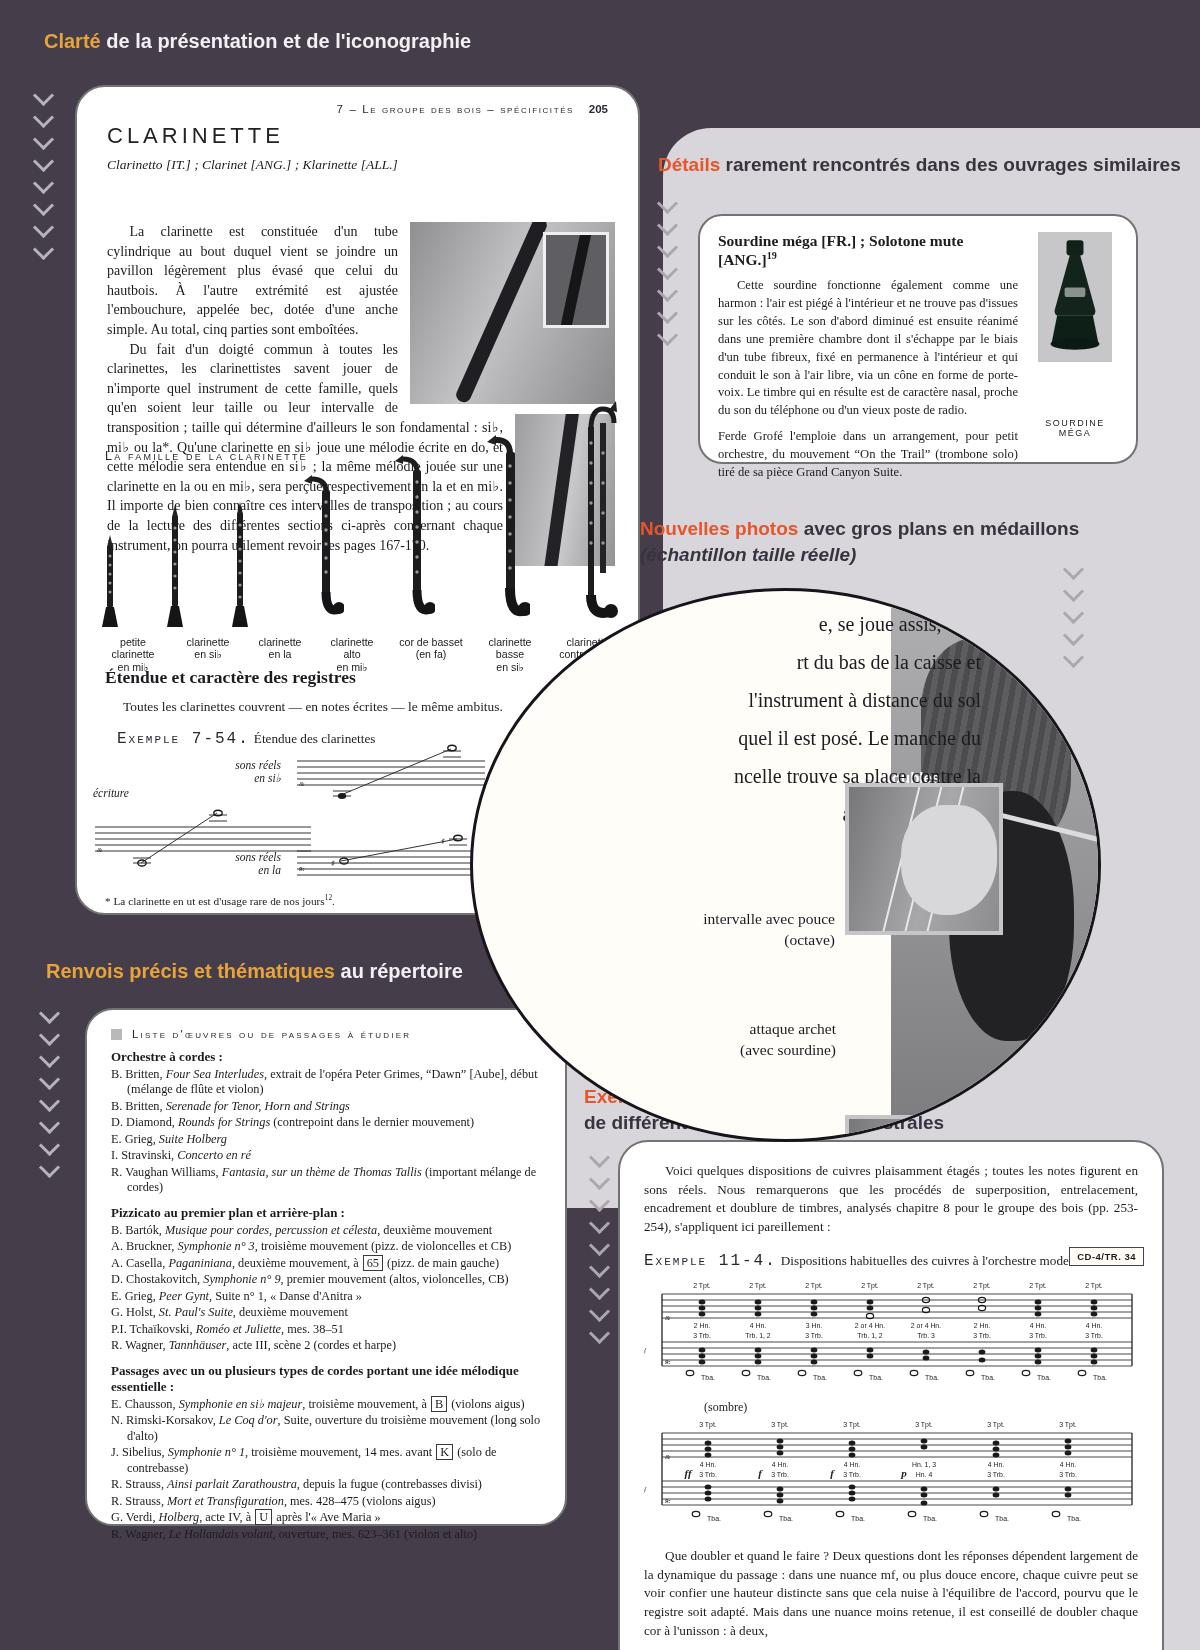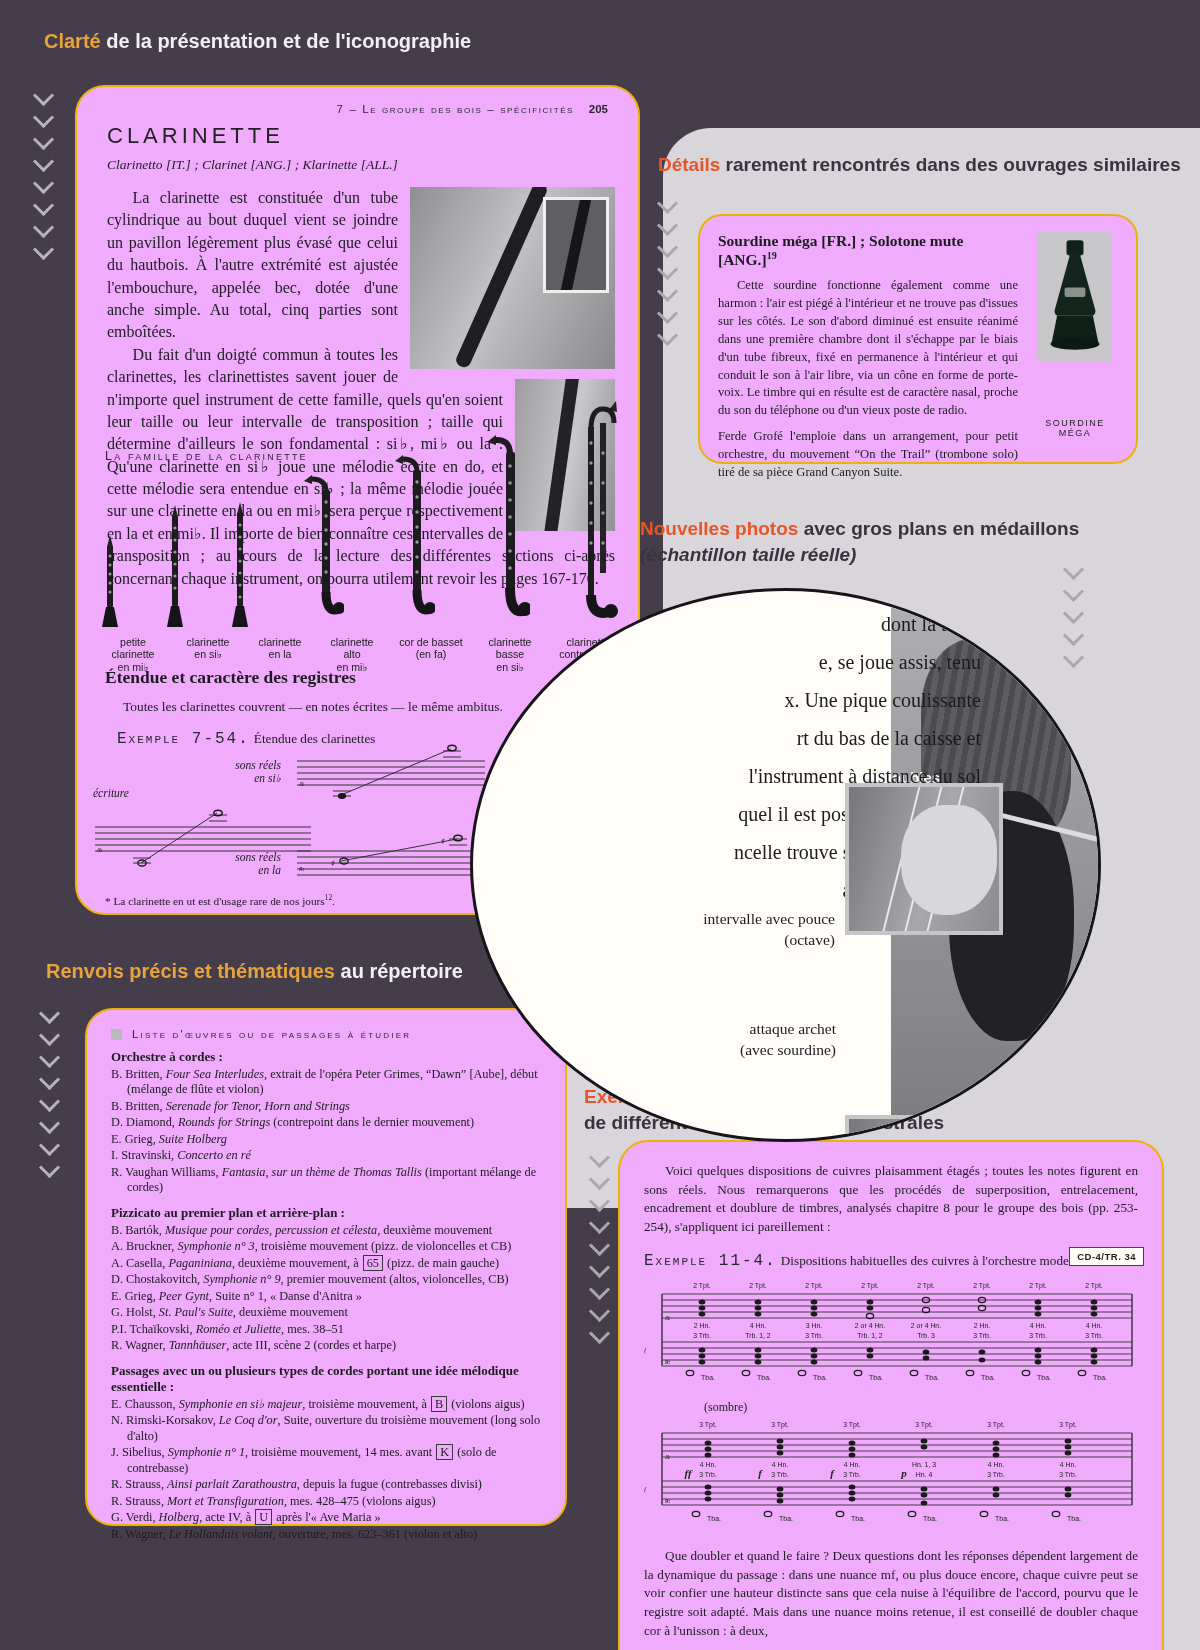--- a/index.html
+++ b/index.html
@@ -1,35 +1,35 @@
 <!DOCTYPE html>
 <html><head>
 <meta charset="utf-8">
 <style>
   html,body{margin:0;padding:0;background:#2c2630;}
   #root{position:relative;width:1200px;height:1650px;overflow:hidden;background:#453d49;font-family:"Liberation Serif",serif;color:#1d1b20;}
   .abs{position:absolute;}
   .panel{background:#d8d6db;}
-  .bx{background:#f0abfc;border:2px solid #eab308;border-radius:26px;box-sizing:border-box;}
+  .bx{background:#ffffff;border:2px solid #737373;border-radius:26px;box-sizing:border-box;}
   .just{text-align:justify;}
   .prel{white-space:pre-line;}
   
   .hd{font-family:"Liberation Sans",sans-serif;font-weight:bold;font-size:20px;}
   .hd .ac{color:#e7a43c;} .hd .rs{color:#f2f0f4;}
   .hl{font-family:"Liberation Sans",sans-serif;font-weight:bold;font-size:19px;}
   .hl .ac{color:#e7552a;} .hl .rs{color:#38333e;}
   
   .chevcol{display:flex;flex-direction:column;align-items:center;gap:7px;}
   .chev{width:12px;height:12px;border-right:3.5px solid #aaa7b0;border-bottom:3.5px solid #aaa7b0;transform:rotate(45deg);}
   .chev.on-dark{border-color:#b7b3bd;}
   
   .runhead{font-family:"Liberation Sans",sans-serif;font-size:11.5px;letter-spacing:1.6px;color:#2a2730;font-variant:small-caps;}
   .pgtitle{font-family:"Liberation Sans",sans-serif;font-size:22px;letter-spacing:4px;color:#222;}
   .langline{font-style:italic;font-size:13.5px;}
-  .bodytxt{font-size:16px;line-height:1.40;}
+  .bodytxt{font-size:14px;line-height:1.40;margin-top:35px;}
   .bodytxt p{margin:0;text-indent:1.6em;}
   .photo1{float:right;width:205px;height:182px;margin:0 0 6px 12px;background:linear-gradient(115deg,#8f8f92 0%,#c3c3c5 45%,#8a8a8d 100%);position:relative;overflow:hidden;}
   .photo1 .rod{position:absolute;left:84px;top:-12px;width:15px;height:200px;background:#1f1f23;border-radius:7px;transform:rotate(24deg);}
   .photo1 .inset{position:absolute;right:6px;top:10px;width:66px;height:96px;background:#5f5f63;border:3px solid #efefef;}
   .photo1 .inset .rod{left:24px;top:-8px;width:11px;height:110px;transform:rotate(12deg);background:#161619;}
   .photo2{float:right;clear:right;width:100px;height:152px;margin:4px 0 6px 12px;background:linear-gradient(100deg,#9d9da0,#c8c8ca 55%,#929295);position:relative;overflow:hidden;}
   .photo2 .rod{position:absolute;left:40px;top:-8px;width:13px;height:170px;background:#232327;border-radius:6px;transform:rotate(8deg);}
   .famhead{font-family:"Liberation Sans",sans-serif;font-size:12.5px;letter-spacing:2.2px;color:#2a2730;font-variant:small-caps;}
   .famrow{display:flex;justify-content:space-between;align-items:flex-end;width:530px;height:232px;}
   .famitem{display:flex;flex-direction:column;align-items:center;justify-content:flex-end;}
@@ -644,23 +644,21 @@
   <div class="abs oval">
     <div class="abs cellophoto" style="left:418px;top:0;width:210px;height:548px;">
       <div class="abs" style="left:80px;top:6px;width:52px;height:52px;border-radius:50%;background:#8f8f92;"></div>
       <div class="abs" style="left:30px;top:48px;width:150px;height:210px;border-radius:34%;background:repeating-linear-gradient(100deg,#4c4c4f 0 6px,#5d5d60 6px 12px);"></div>
       <div class="abs" style="left:58px;top:200px;width:125px;height:250px;border-radius:48% 48% 46% 46%;background:#222225;"></div>
       <div class="abs" style="left:-30px;top:218px;width:250px;height:5px;background:#dcdcde;transform:rotate(14deg);"></div>
     </div>
     <div class="abs dbl-label prel" style="left:408px;top:178px;">Doubles
 cordes</div>
     <div class="abs oval-lines" style="left:36px;top:14px;width:472px;">
-      <div>dont la taille</div>
       <div>e, se joue assis, tenu</div>
-      <div>x. Une pique coulissante</div>
       <div>rt du bas de la caisse et</div>
       <div>l'instrument à distance du sol</div>
       <div>quel il est posé. Le manche du</div>
       <div>ncelle trouve sa place contre la</div>
       <div>avant de l'épaule.</div>
     </div>
     <div class="abs inset" style="left:372px;top:192px;width:158px;height:152px;">
       <div class="string" style="left:36px;transform:rotate(14deg);"></div>
       <div class="string" style="left:58px;transform:rotate(14deg);"></div>
       <div class="string" style="left:80px;transform:rotate(14deg);"></div>

